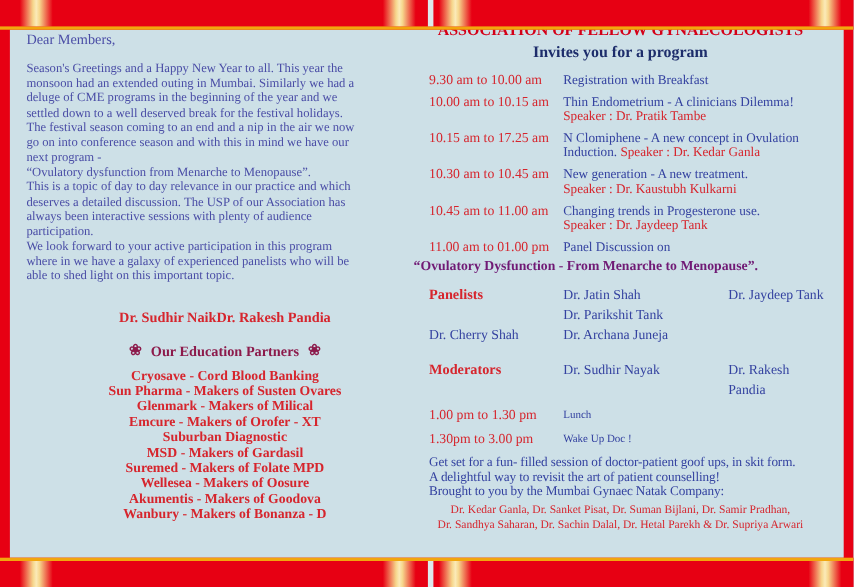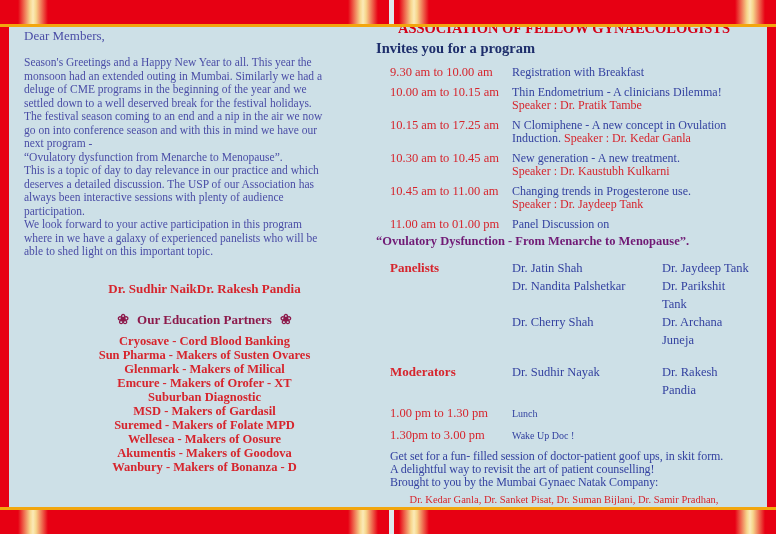--- a/index.html
+++ b/index.html
@@ -29,21 +29,21 @@
   .letter-body{margin-top:12px;color:#4a4da6;font-size:11.5px;line-height:13.5px;width:358px;}
   .names-row{display:flex;justify-content:center;color:#d6252d;font-weight:bold;font-size:13px;}
   .names-row1{margin-top:22px;}
   .names-row2{margin-top:16px;gap:22px;}
   .partners-heading{margin-top:15px;display:flex;justify-content:center;align-items:center;gap:8px;
     color:#8c1a4b;font-weight:bold;font-size:13px;}
   .ornament{color:#8c1a4b;font-size:14px;line-height:14px;}
   .partners-list{margin-top:6px;text-align:center;color:#d6252d;font-weight:bold;font-size:12.5px;line-height:14px;}
   
   .assoc-title{text-align:center;color:#d40018;font-weight:bold;font-size:14.5px;line-height:17px;}
-  .invite-sub{text-align:left;color:#1d2d6b;font-weight:bold;font-size:14.5px;line-height:17px;margin-top:3px;}
+  .invite-sub{text-align:center;color:#1d2d6b;font-weight:bold;font-size:14.5px;line-height:17px;margin-top:3px;}
   .schedule{margin-top:9px;padding-left:14px;}
   .sched-row{display:flex;margin-bottom:6px;}
   .sched-time{width:122px;flex:none;color:#d6252d;font-size:12.5px;line-height:13.5px;}
   .sched-desc{width:240px;color:#3442a0;font-size:12px;line-height:13.5px;}
   .speaker{color:#d6252d;}
   .panel-quote{text-align:left;color:#701a75;font-weight:bold;font-size:12.5px;line-height:15px;margin-top:3px;}
   .people-grid{display:grid;grid-template-columns:122px 150px auto;padding-left:14px;margin-top:10px;}
   .people-label{color:#d6252d;font-weight:bold;font-size:13px;line-height:18px;}
   .people-name{color:#3442a0;font-size:12.5px;line-height:18px;}
   .time-row{display:flex;padding-left:14px;margin-top:8px;}
@@ -162,21 +162,20 @@
     </div>
   </div>
 
   <div class="panel-quote">“Ovulatory Dysfunction - From Menarche to Menopause”.</div>
 
   <div class="people-grid">
     <div class="people-label">Panelists</div>
     <div class="people-name">Dr. Jatin Shah</div>
     <div class="people-name">Dr. Jaydeep Tank</div>
     <div></div>
-    <div class="people-name">Dr. Nandita Palshetkar</div>
     <div class="people-name">Dr. Parikshit Tank</div>
     <div></div>
     <div class="people-name">Dr. Cherry Shah</div>
     <div class="people-name">Dr. Archana Juneja</div>
   </div>
 
   <div class="people-grid" style="margin-top:14px">
     <div class="people-label">Moderators</div>
     <div class="people-name">Dr. Sudhir Nayak</div>
     <div class="people-name">Dr. Rakesh Pandia</div>

